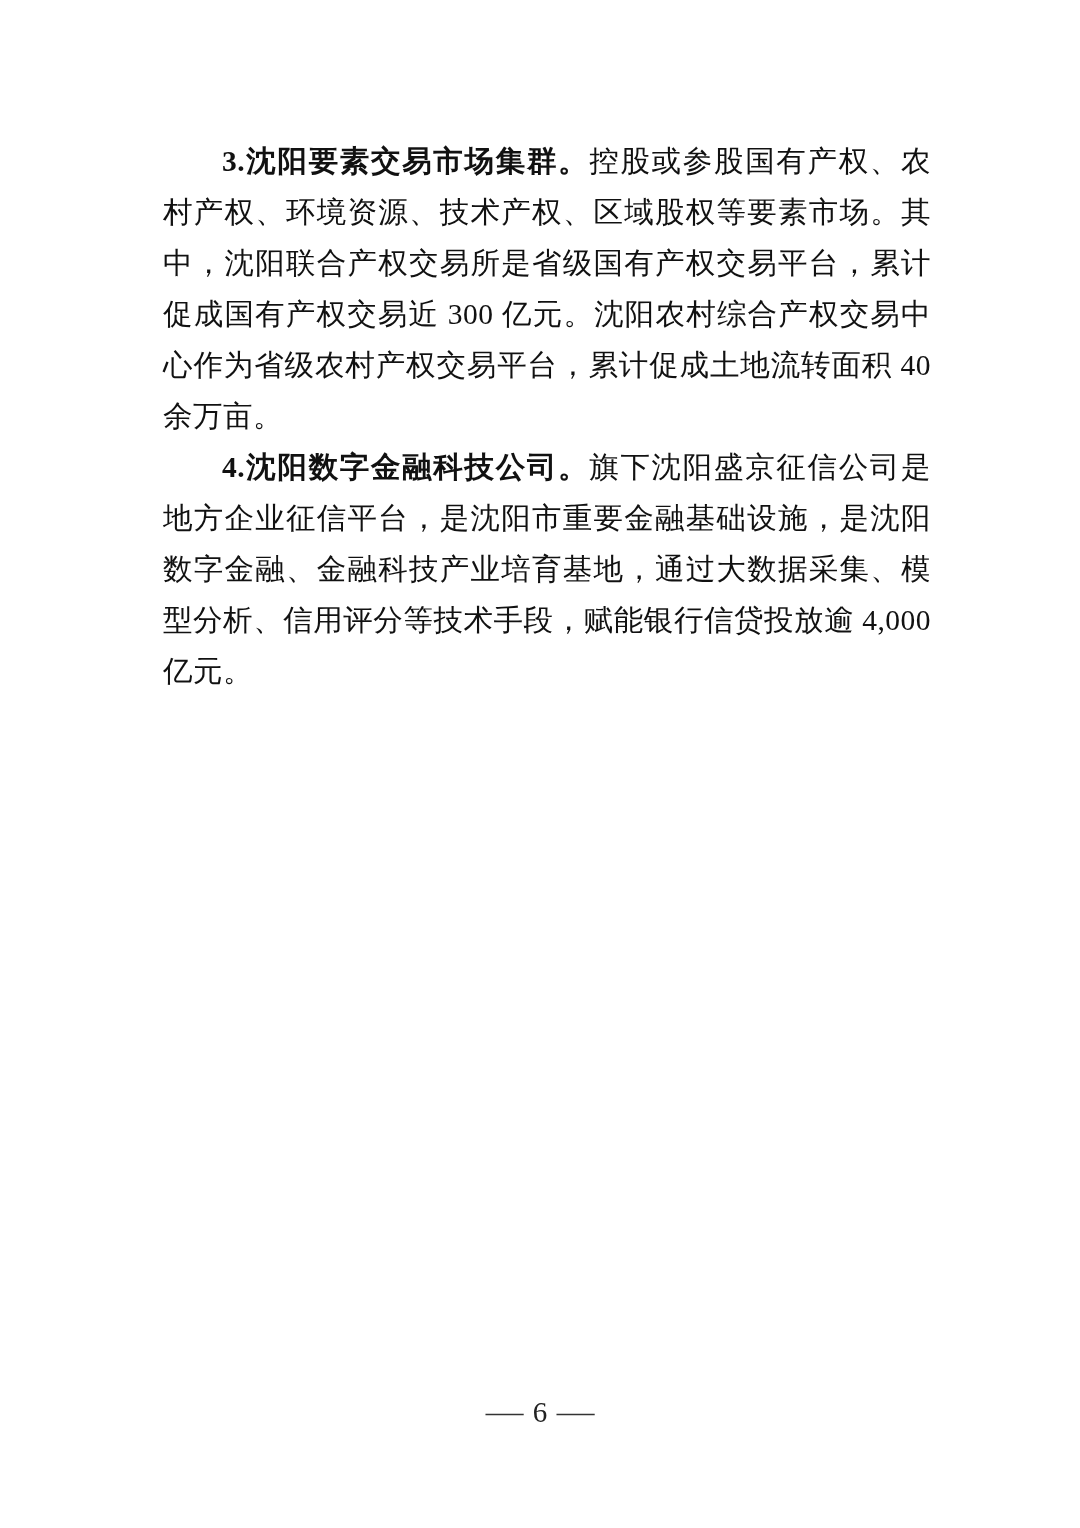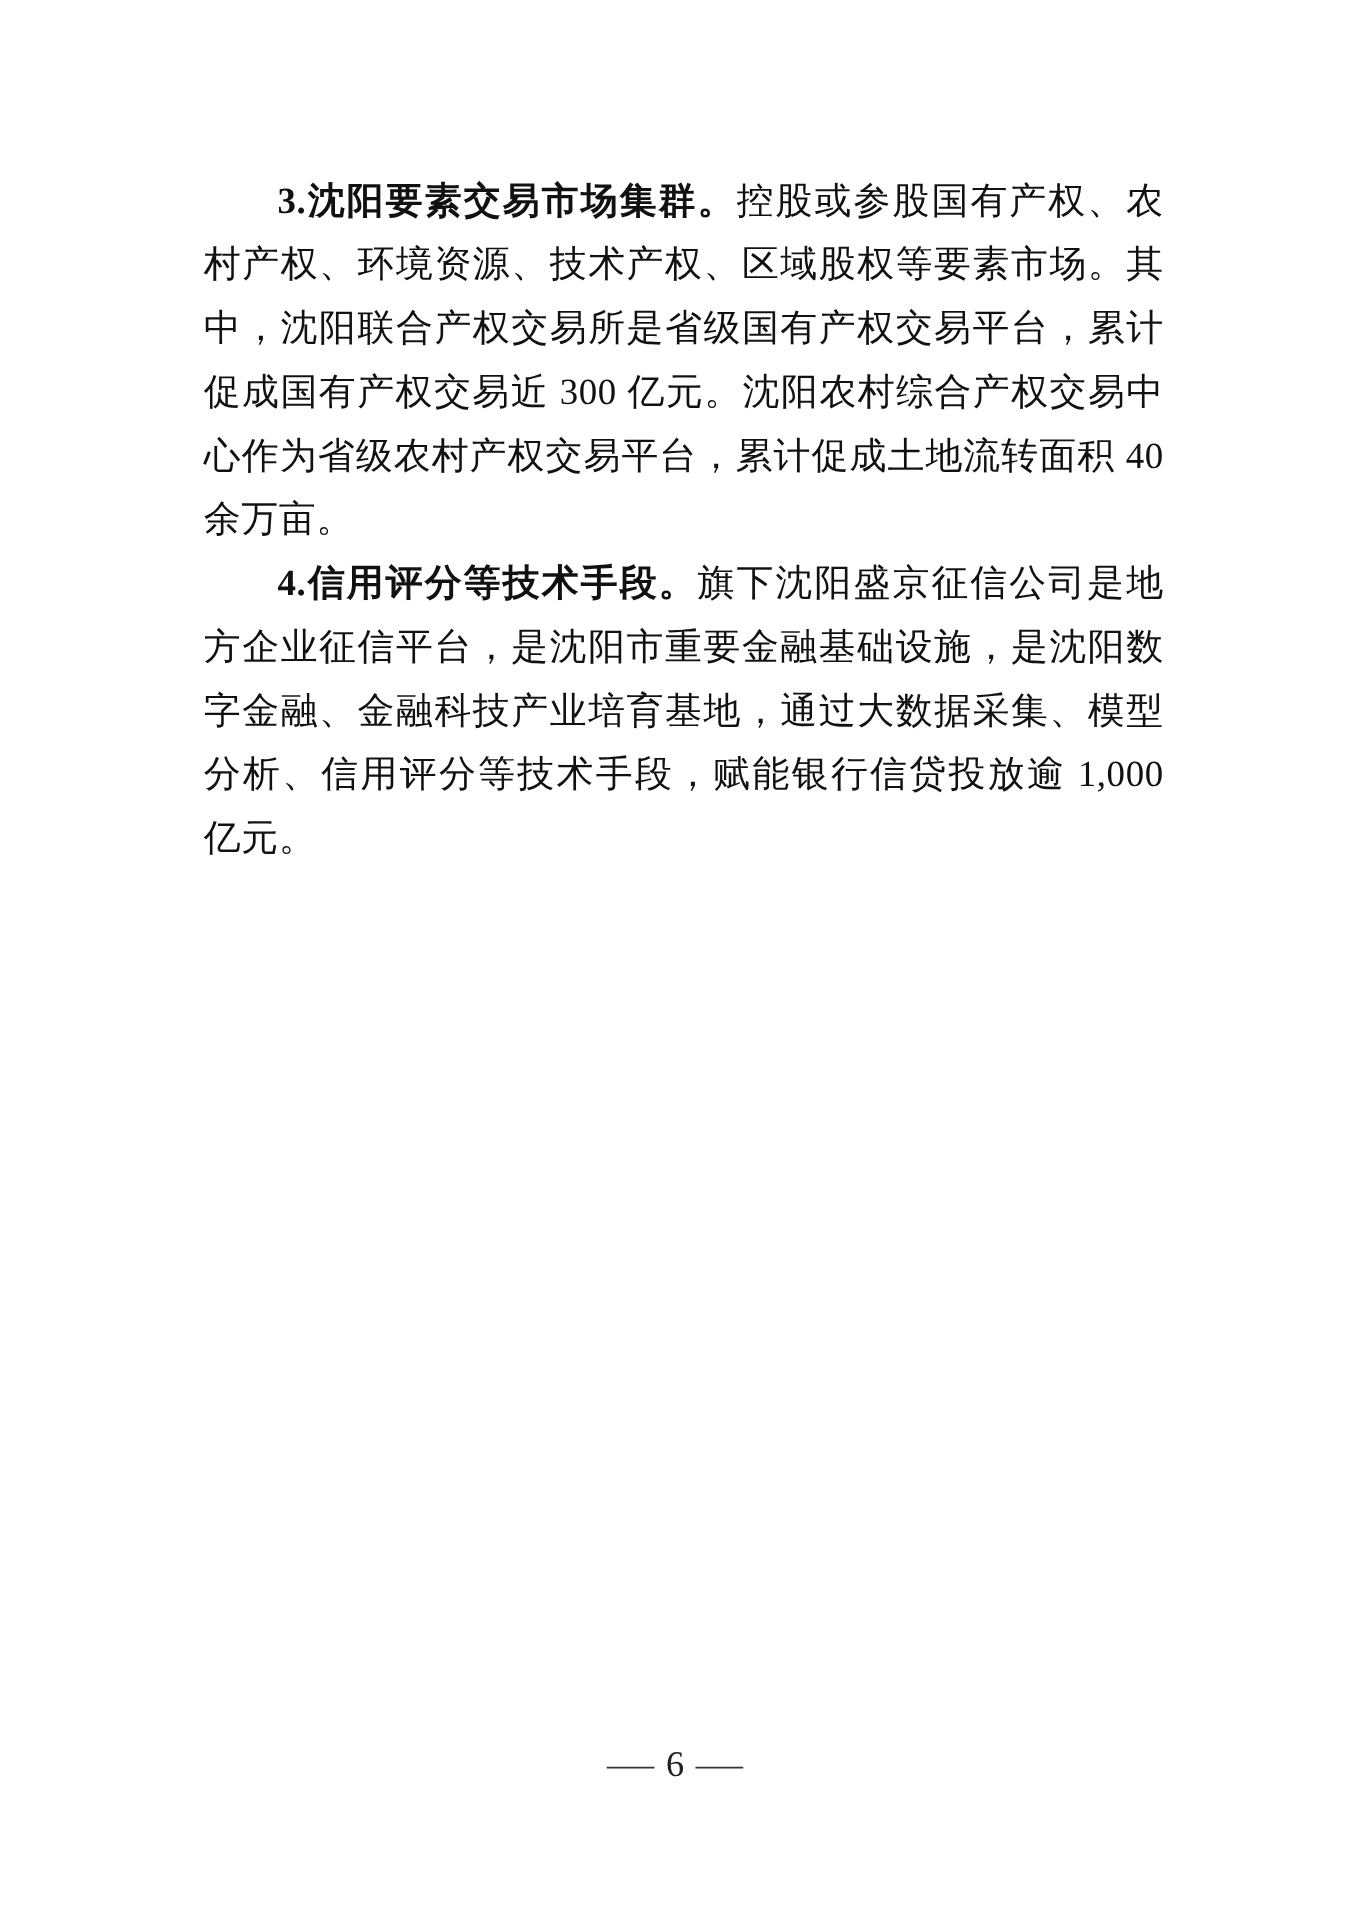--- a/index.html
+++ b/index.html
@@ -61,21 +61,21 @@
 </style>
 </head>
 <body>
 
 <div class="page">
 
   <main class="content">
 
     <p class="para"><span class="heading"><span class="num">3.</span><span>沈阳要素交易市场集群。</span></span><span class="body-text">控股或参股国有产权、农村产权、环境资源、技术产权、区域股权等要素市场。其中，沈阳联合产权交易所是省级国有产权交易平台，累计促成国有产权交易近 300 亿元。沈阳农村综合产权交易中心作为省级农村产权交易平台，累计促成土地流转面积 40 余万亩。</span></p>
 
-    <p class="para"><span class="heading"><span class="num">4.</span><span>信用评分等技术手段。</span></span><span class="body-text">旗下沈阳盛京征信公司是地方企业征信平台，是沈阳市重要金融基础设施，是沈阳数字金融、金融科技产业培育基地，通过大数据采集、模型分析、信用评分等技术手段，赋能银行信贷投放逾 1,000 亿元。</span></p>
+    <p class="para"><span class="heading"><span class="num">4.</span><span>沈阳数字金融科技公司。</span></span><span class="body-text">旗下沈阳盛京征信公司是地方企业征信平台，是沈阳市重要金融基础设施，是沈阳数字金融、金融科技产业培育基地，通过大数据采集、模型分析、信用评分等技术手段，赋能银行信贷投放逾 4,000 亿元。</span></p>
 
 
   </main>
 
   <footer class="footer">
     <span class="dash">—</span><span class="pagenum">6</span><span class="dash">—</span>
   </footer>
 
 </div>
 

